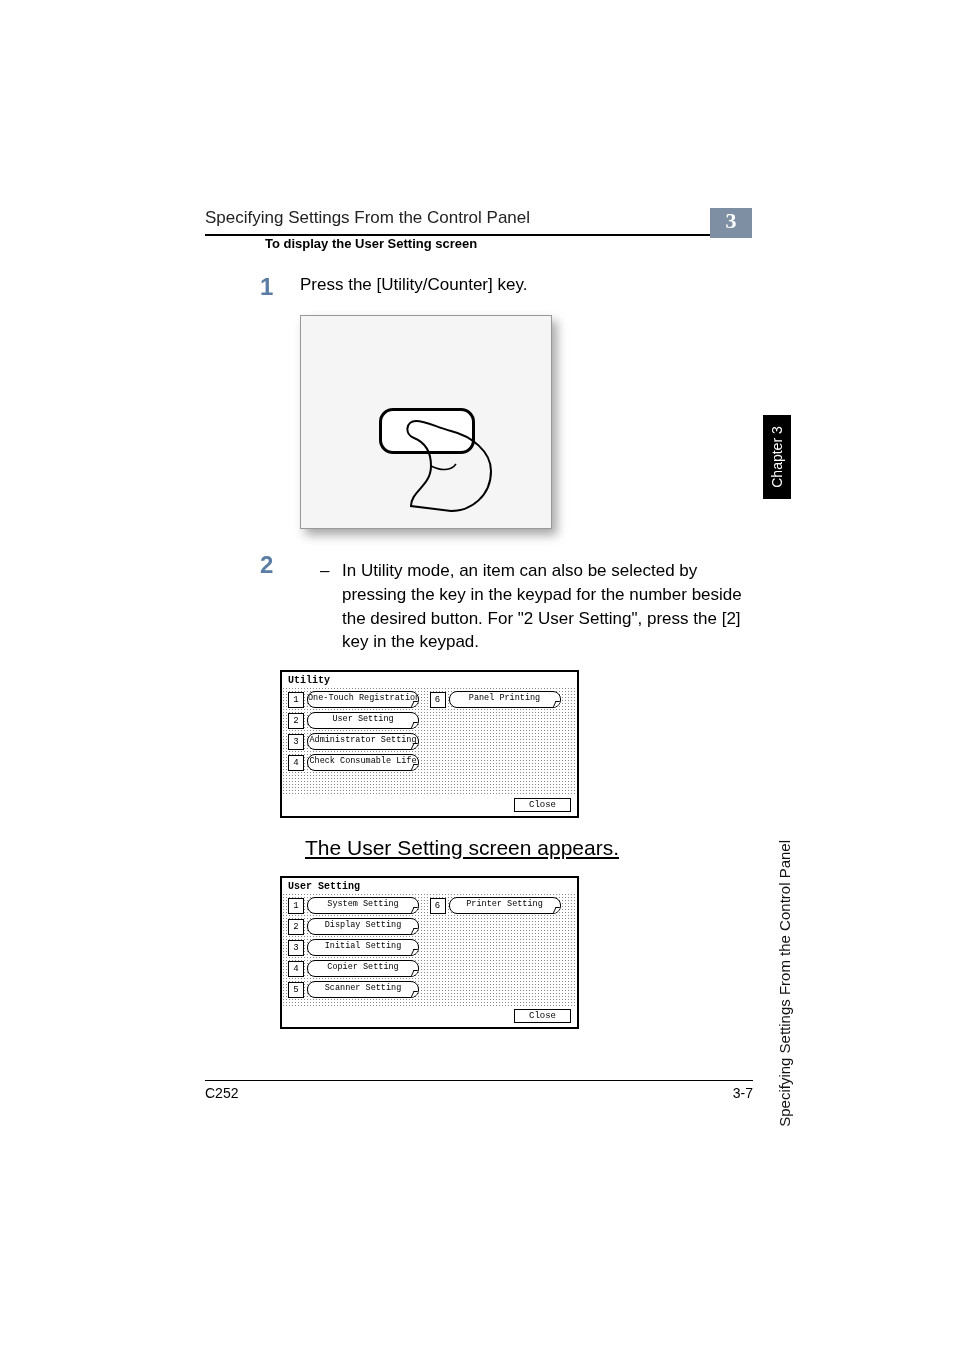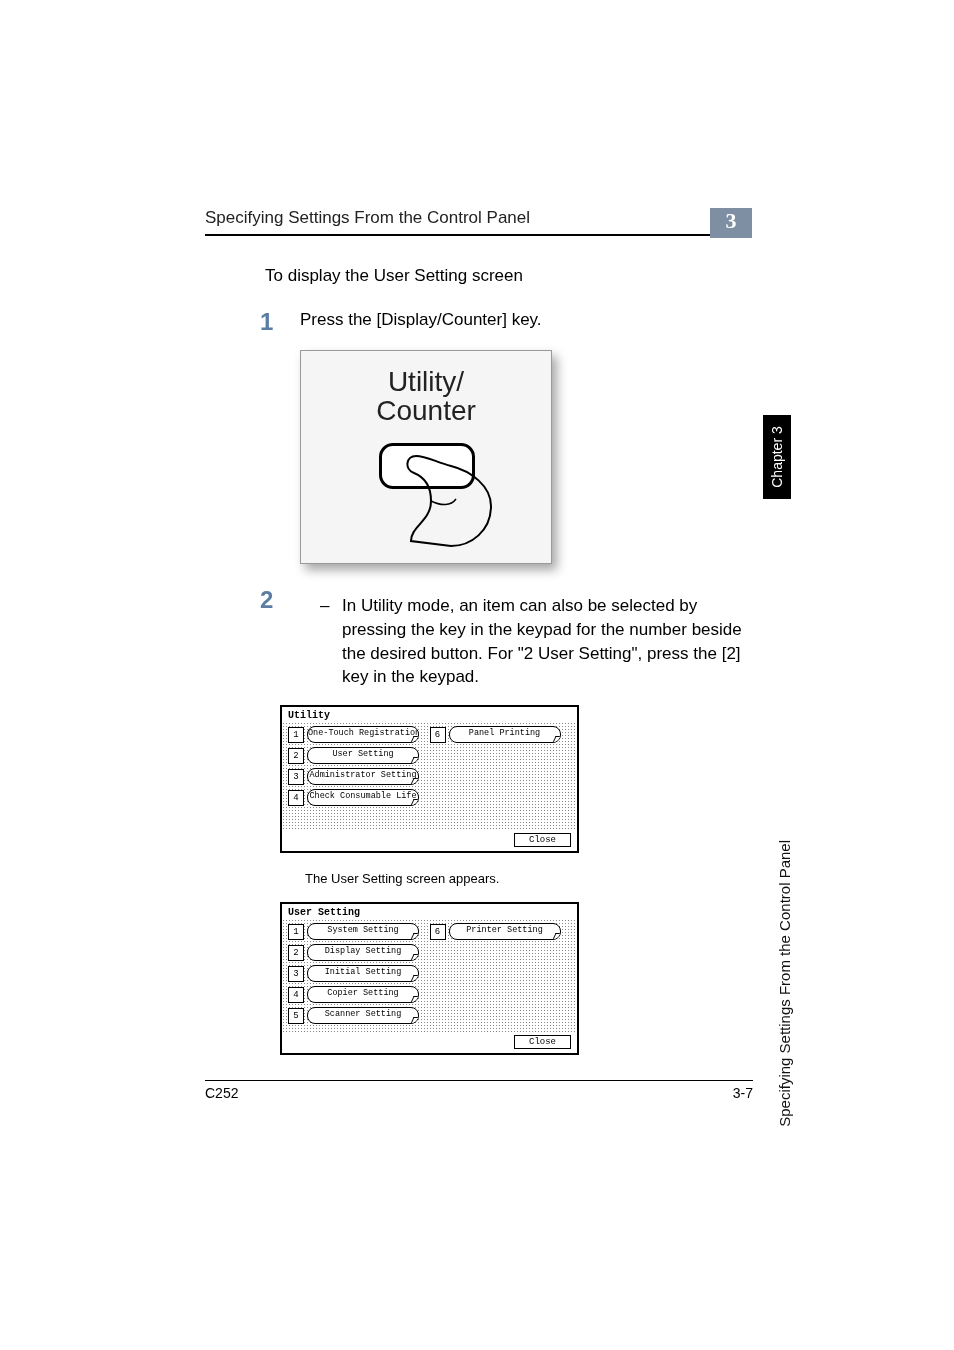--- a/index.html
+++ b/index.html
@@ -36,23 +36,22 @@
     height: 30px;
     background: #7e8fa3;
     color: #fff;
     font-weight: bold;
     font-size: 22px;
     text-align: center;
     line-height: 26px;
     font-family: Georgia, 'Times New Roman', serif;
   }
   .subhead {
-    margin-top: 30px;
-    font-weight: normal;
-    font-size: 17px;
+    font-weight: bold;
+    font-size: 13px;
     margin-left: 60px;
   }
   .step {
     display: flex;
     margin-top: 22px;
   }
   .step-num {
     width: 40px;
     color: #5b7da3;
     font-weight: bold;
@@ -70,21 +69,22 @@
   .sub-dash {
     display: flex;
     margin-top: 8px;
     margin-left: 20px;
   }
   .dash { width: 22px; }
   .sub-body { flex: 1; }
   .result-line {
     margin-top: 18px;
     margin-left: 100px;
-    font-size: 13px;
+    font-size: 21px;
+    text-decoration: underline;
   }
 
   
   .key-illus {
     margin: 16px 0 0 95px;
     width: 250px;
     height: 212px;
     position: relative;
     border: 1px solid #999;
     background: #f5f5f5;
@@ -245,28 +245,24 @@
 <body>
 
 <div class="page">
   <div class="running-head">Specifying Settings From the Control Panel</div>
   <hr class="hr1">
 
   <div class="subhead">To display the User Setting screen</div>
 
   <div class="step">
     <div class="step-num">1</div>
-    <div class="step-body">Press the [Display/Counter] key.</div>
+    <div class="step-body">Press the [Utility/Counter] key.</div>
   </div>
 
   <div class="key-illus">
-    <div class="key-label">
-      <span>Utility/</span><br>
-      <span>Counter</span>
-    </div>
     <div class="key-button"></div>
     <div class="finger">
       <svg viewBox="0 0 120 100">
         <path d="M20 5 C10 5 8 18 18 22 C28 26 35 35 35 50 C35 70 15 75 15 90 L55 95 C75 95 95 80 95 55 C95 35 75 20 55 15 C40 11 30 5 20 5 Z" fill="none" stroke="#000" stroke-width="2"></path>
         <path d="M35 50 C45 55 55 55 60 48" fill="none" stroke="#000" stroke-width="1.5"></path>
       </svg>
     </div>
   </div>
 
   <div class="step">

